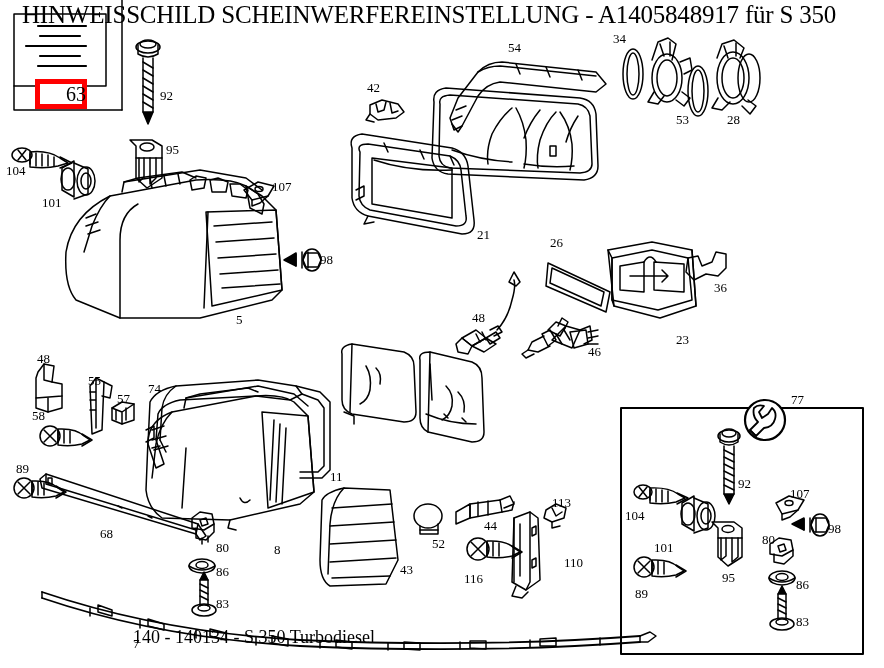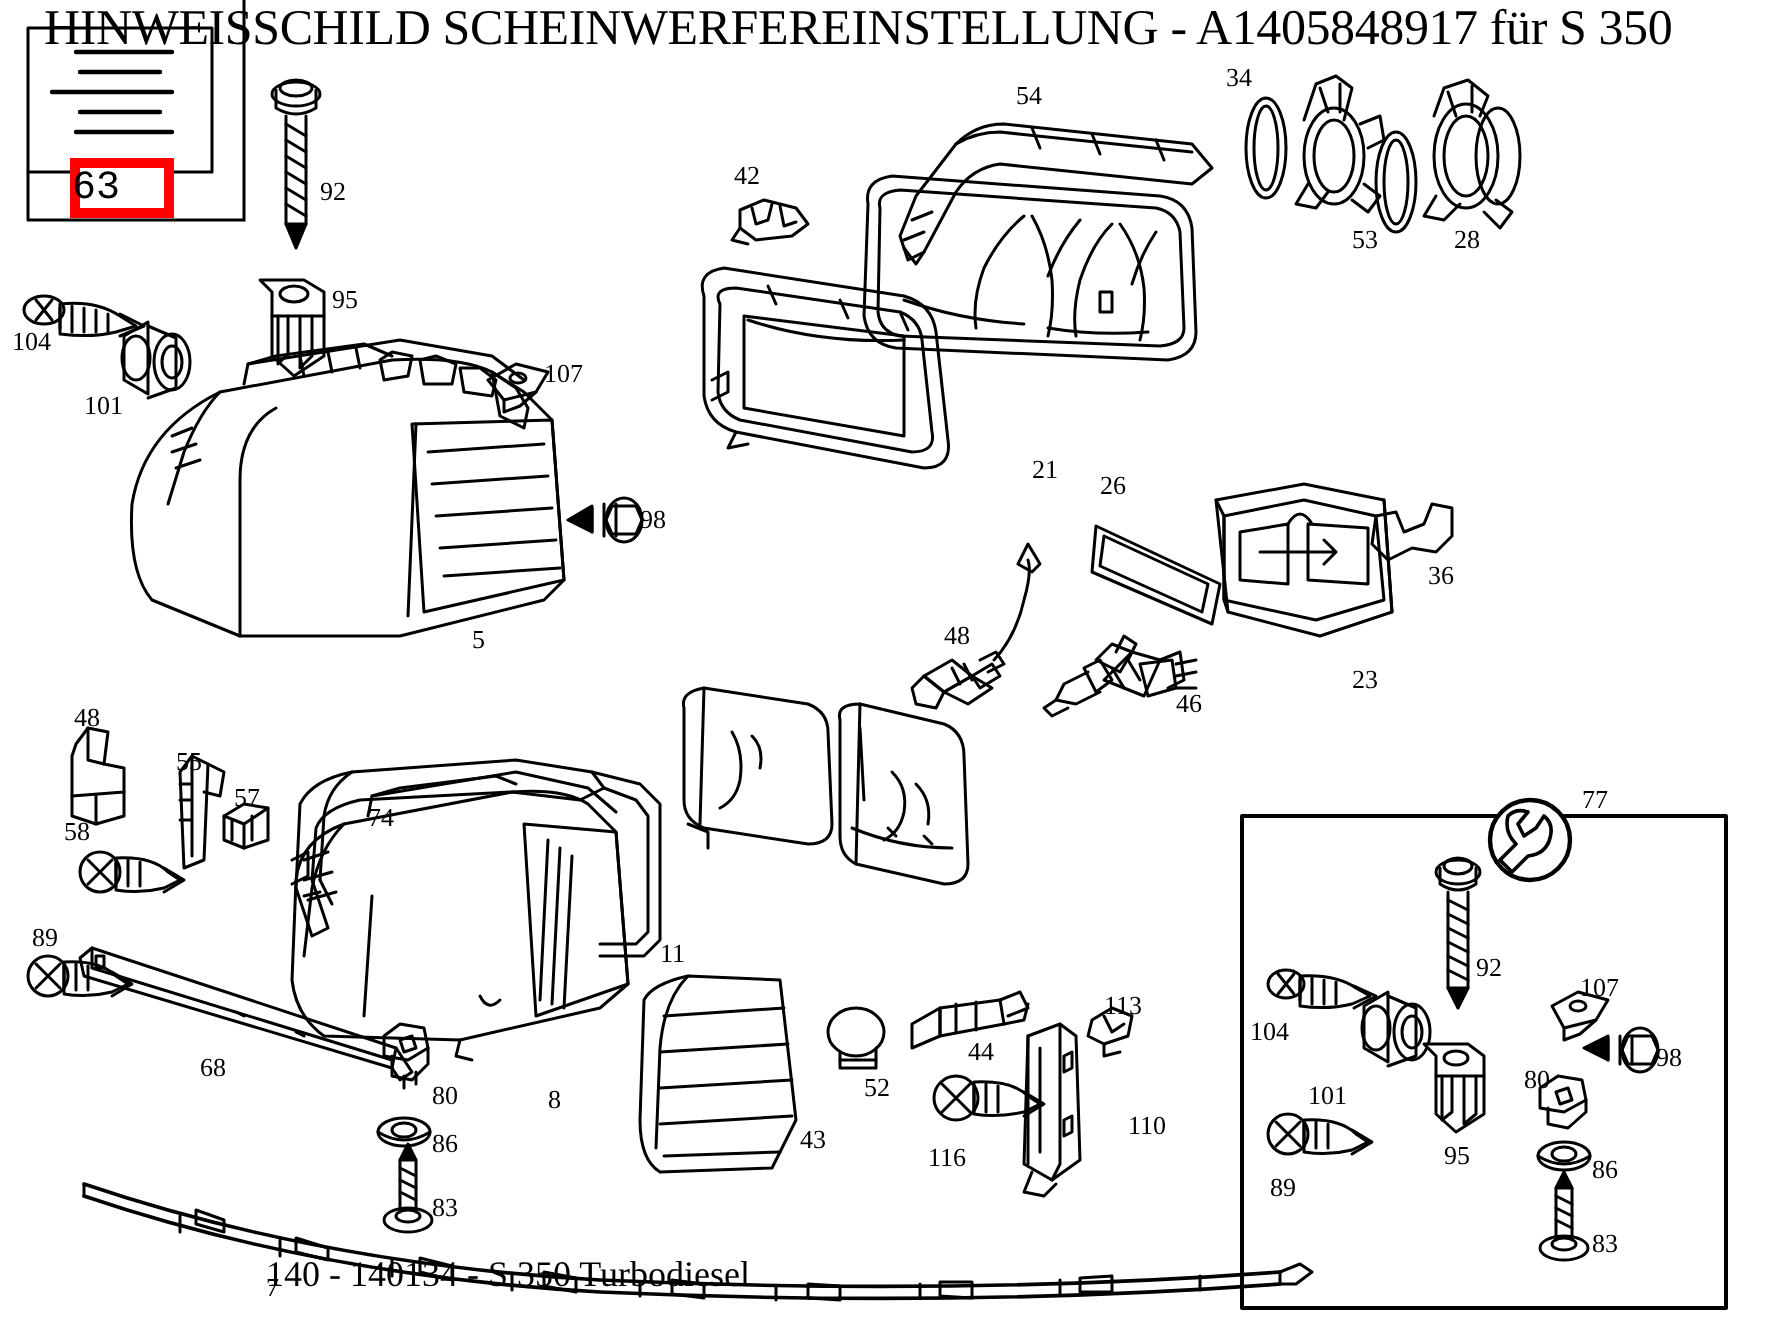--- a/index.html
+++ b/index.html
@@ -525,50 +525,50 @@
         <path d="M778 594 L778 620 M786 594 L786 620"></path>
         <path d="M778 598 L786 602 M778 604 L786 608 M778 610 L786 614"></path>
         <ellipse cx="782" cy="624" rx="12" ry="6"></ellipse>
         <ellipse cx="782" cy="622" rx="6" ry="3"></ellipse>
       </g>
 
     </g>
   </svg>
 
   <div id="highlight-box" style="left: 35px; top: 79px; width: 52px; height: 30px; border: 5px solid rgb(255, 0, 0); background: rgb(255, 255, 255);"></div>
-  <div id="highlight-label" style="left: 36px; top: 83px; font-family: Liberation Mono, monospace;">63</div>
+  <div id="highlight-label" style="left: 66px; top: 83px;">63</div>
 
   <div class="overlay-text" id="title-text">HINWEISSCHILD SCHEINWERFEREINSTELLUNG - A1405848917 für S 350</div>
 
   <div class="overlay-text" id="caption-text">140 - 140134 - S 350 Turbodiesel</div>
 
   <div id="callout-layer">
       <div class="callout" style="left: 160px; top: 89px;">92</div>
       <div class="callout" style="left: 166px; top: 143px;">95</div>
       <div class="callout" style="left: 6px; top: 164px;">104</div>
       <div class="callout" style="left: 42px; top: 196px;">101</div>
       <div class="callout" style="left: 272px; top: 180px;">107</div>
       <div class="callout" style="left: 320px; top: 253px;">98</div>
       <div class="callout" style="left: 236px; top: 313px;">5</div>
       <div class="callout" style="left: 367px; top: 81px;">42</div>
       <div class="callout" style="left: 508px; top: 41px;">54</div>
-      <div class="callout" style="left: 477px; top: 228px; margin-left: 39px;">21</div>
+      <div class="callout" style="left: 477px; top: 228px;">21</div>
       <div class="callout" style="left: 613px; top: 32px;">34</div>
       <div class="callout" style="left: 676px; top: 113px;">53</div>
       <div class="callout" style="left: 727px; top: 113px;">28</div>
       <div class="callout" style="left: 550px; top: 236px;">26</div>
       <div class="callout" style="left: 714px; top: 281px;">36</div>
       <div class="callout" style="left: 676px; top: 333px;">23</div>
       <div class="callout" style="left: 472px; top: 311px;">48</div>
       <div class="callout" style="left: 588px; top: 345px;">46</div>
       <div class="callout" style="left: 37px; top: 352px;">48</div>
       <div class="callout" style="left: 32px; top: 409px;">58</div>
       <div class="callout" style="left: 88px; top: 374px;">55</div>
       <div class="callout" style="left: 117px; top: 392px;">57</div>
-      <div class="callout" style="left: 148px; top: 402px; margin-left: 36px;">74</div>
+      <div class="callout" style="left: 148px; top: 382px;">74</div>
       <div class="callout" style="left: 16px; top: 462px;">89</div>
       <div class="callout" style="left: 100px; top: 527px;">68</div>
       <div class="callout" style="left: 330px; top: 470px;">11</div>
       <div class="callout" style="left: 274px; top: 543px;">8</div>
       <div class="callout" style="left: 216px; top: 541px;">80</div>
       <div class="callout" style="left: 216px; top: 565px;">86</div>
       <div class="callout" style="left: 216px; top: 597px;">83</div>
       <div class="callout" style="left: 400px; top: 563px;">43</div>
       <div class="callout" style="left: 432px; top: 537px;">52</div>
       <div class="callout" style="left: 484px; top: 519px;">44</div>

